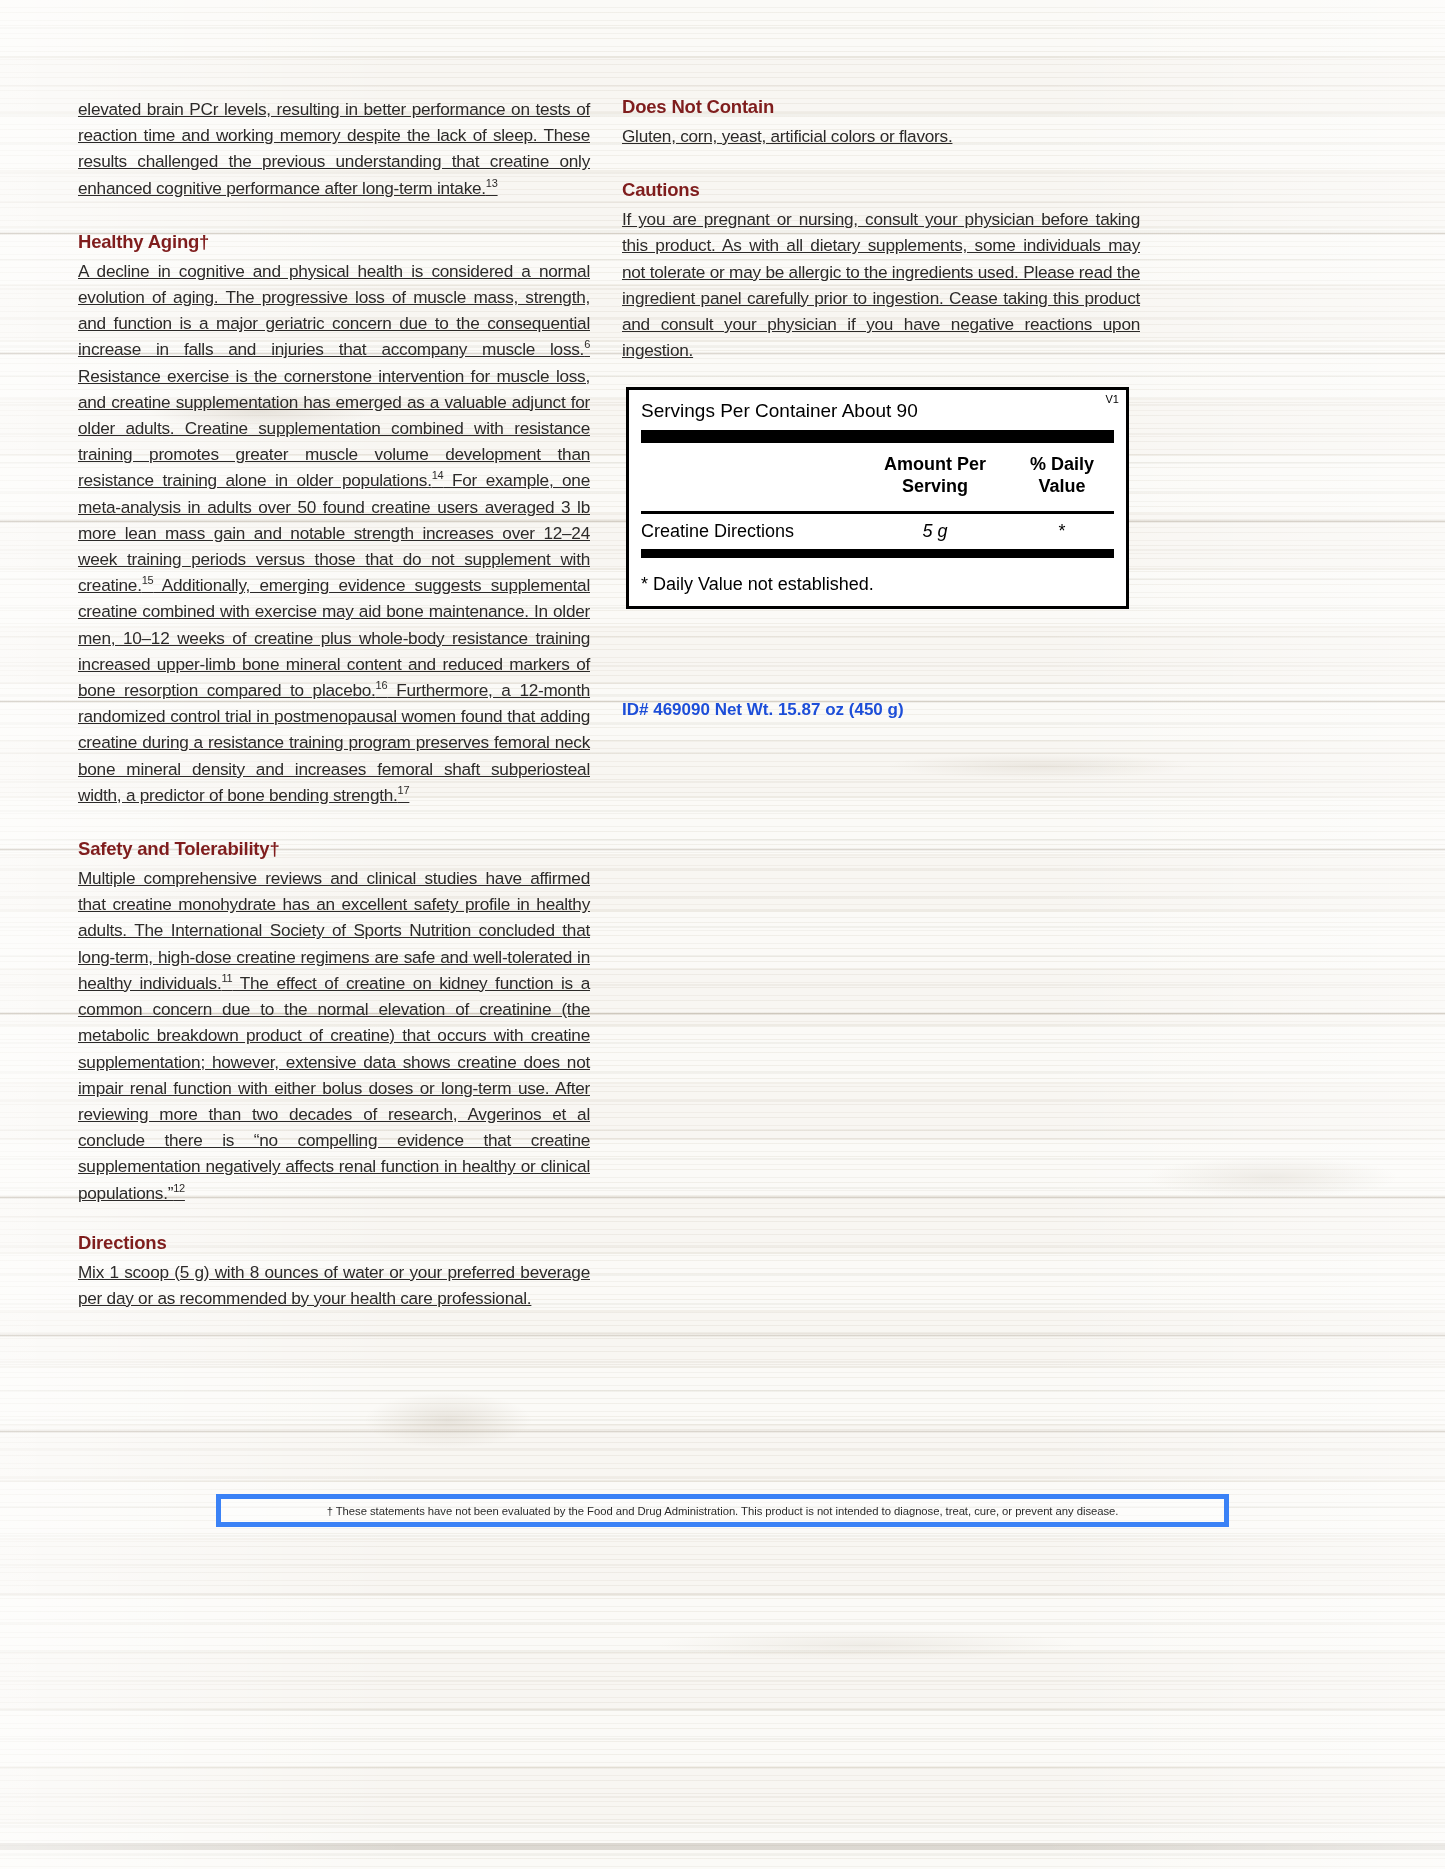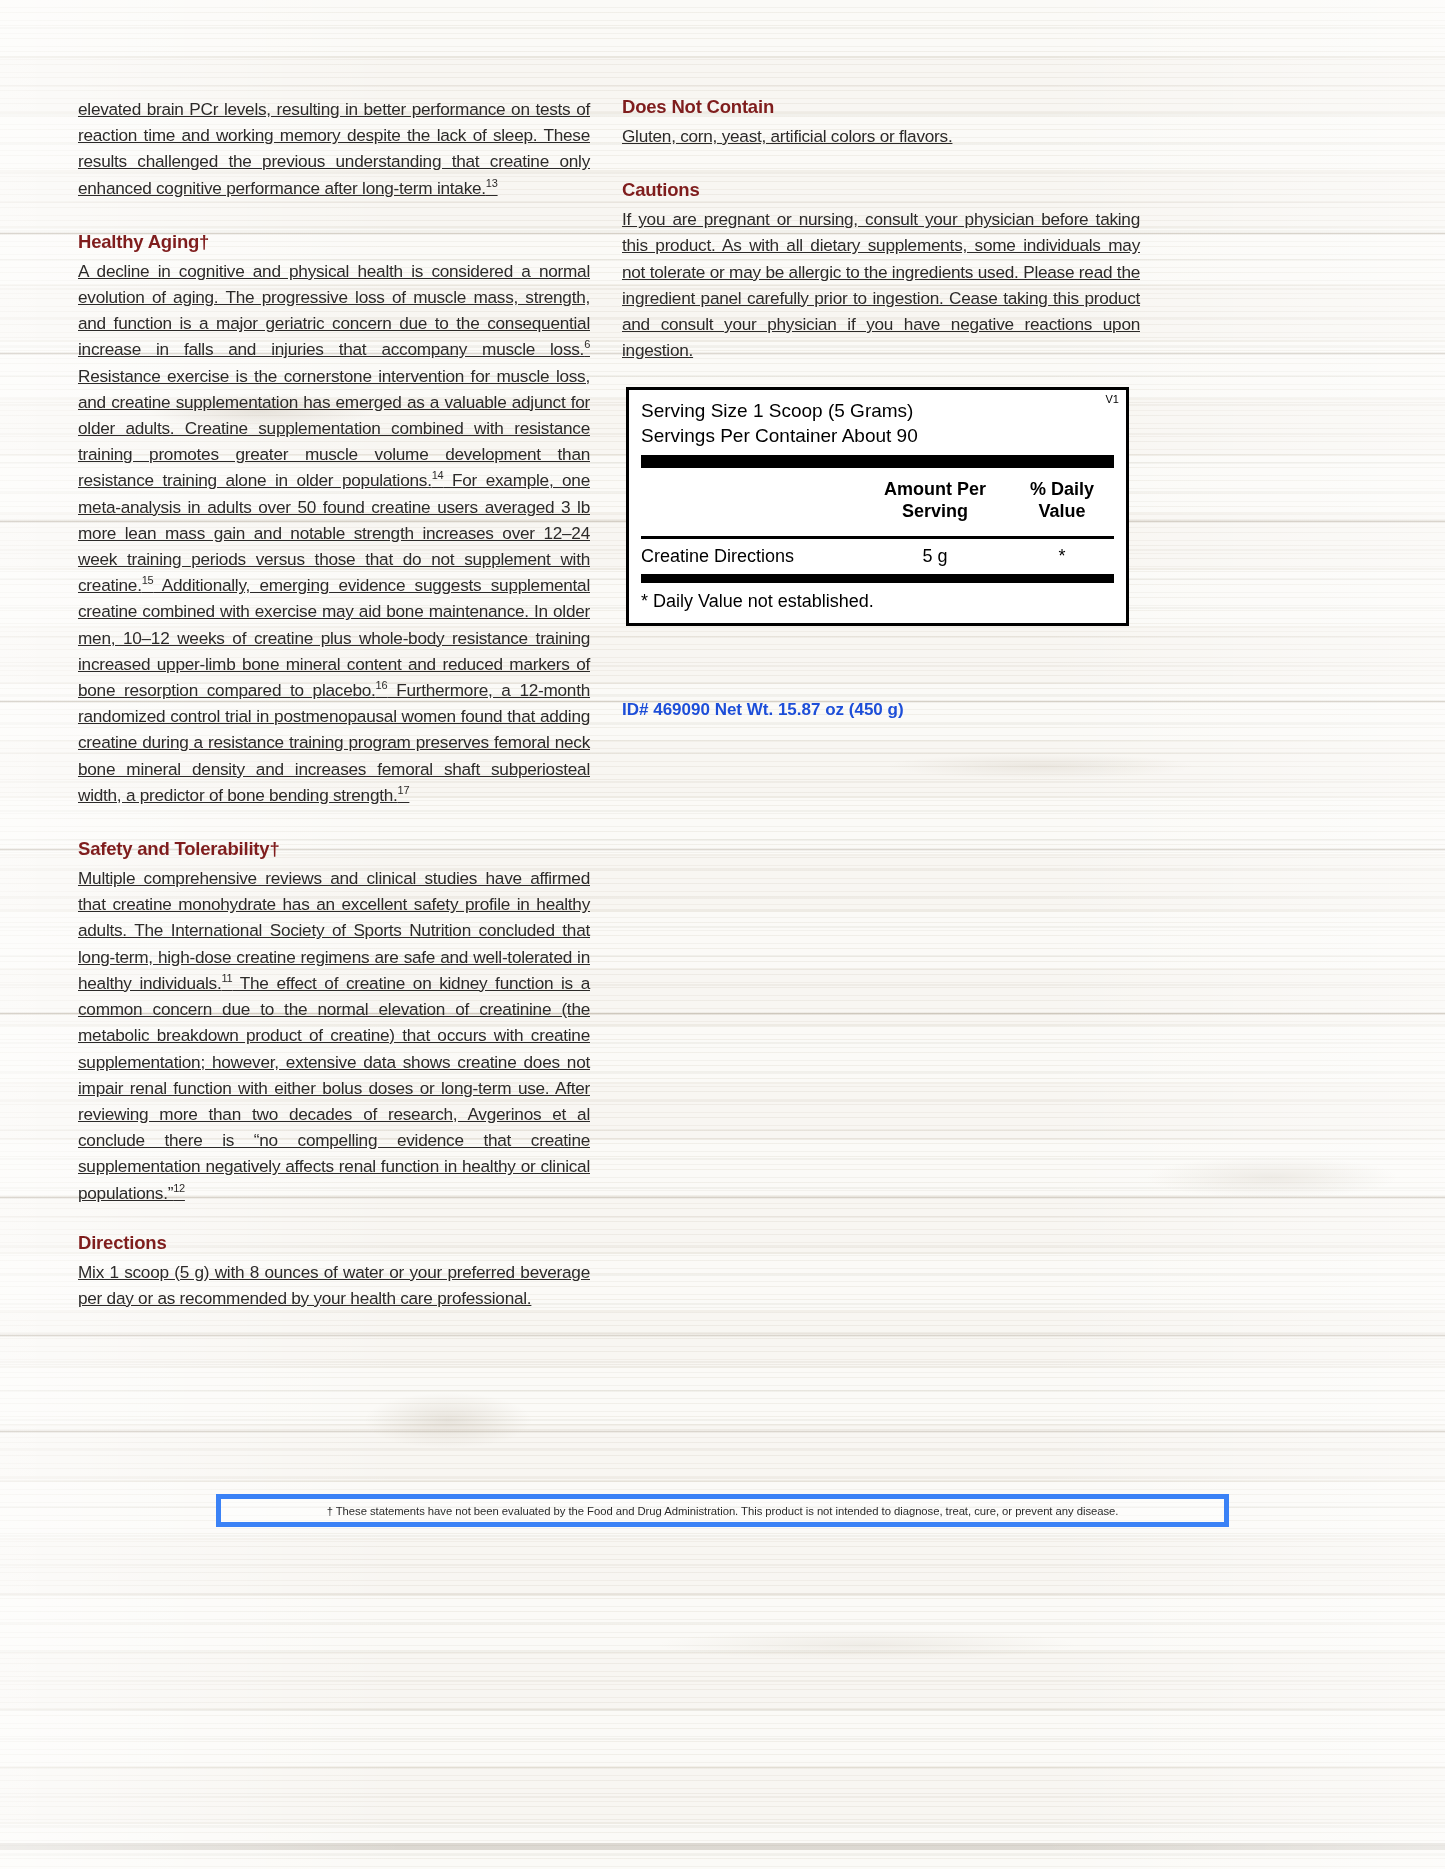--- a/index.html
+++ b/index.html
@@ -103,23 +103,23 @@
     font-size:18px;font-weight:bold;line-height:22px;text-align:center;
     padding:10px 0 14px 0;
   }
   #sfp .hdr-amt{width:150px;}
   #sfp .hdr-dv{width:104px;}
   #sfp .rule{height:3px;background:#000;margin:0;}
   #sfp .ing-row{
     display:flex;align-items:baseline;font-size:18px;line-height:24px;padding:5px 0 6px 0;
   }
   #sfp .ing-name{flex:1;}
-  #sfp .ing-amt{width:150px;text-align:center;}
+  #sfp .ing-amt{width:150px;text-align:center;font-style:italic;}
   #sfp .ing-dv{width:104px;text-align:center;}
-  #sfp .footnote{font-size:18px;line-height:24px;padding-top:6px;}
+  #sfp .footnote{font-size:18px;line-height:24px;padding-top:14px;}
   #idline{
     position:absolute;left:622px;top:700px;width:520px;
     font-family:"Liberation Sans", sans-serif;
     font-weight:bold;font-size:17px;color:#1d4ed8;
   }
 
   
   #footer{
     position:absolute;left:216px;top:1494px;width:1013px;height:33px;
     border:5px solid #3b82f6;
@@ -173,21 +173,20 @@
     <p class="body-txt last">Gluten, corn, yeast, artificial colors or flavors.</p>
 
     <div class="gap-lg"></div>
 
     <h2 class="sect">Cautions</h2>
     <p class="body-txt">If you are pregnant or nursing, consult your physician before taking this product. As with all dietary supplements, some individuals may not tolerate or may be allergic to the ingredients used. Please read the ingredient panel carefully prior to ingestion. Cease taking this product and consult your physician if you have negative reactions upon ingestion.</p>
   </div>
 
   <div id="sfp">
     <div class="v-mark">V1</div>
-    <div class="serving">Serving Size  1 Scoop (5 Grams)</div>
     <div class="serving">Servings Per Container  About 90</div>
     <div class="bar-thick"></div>
     <div class="hdr-row">
       <div class="hdr-amt">
         <div>Amount Per</div>
         <div>Serving</div>
       </div>
       <div class="hdr-dv">
         <div>% Daily</div>
         <div>Value</div>

